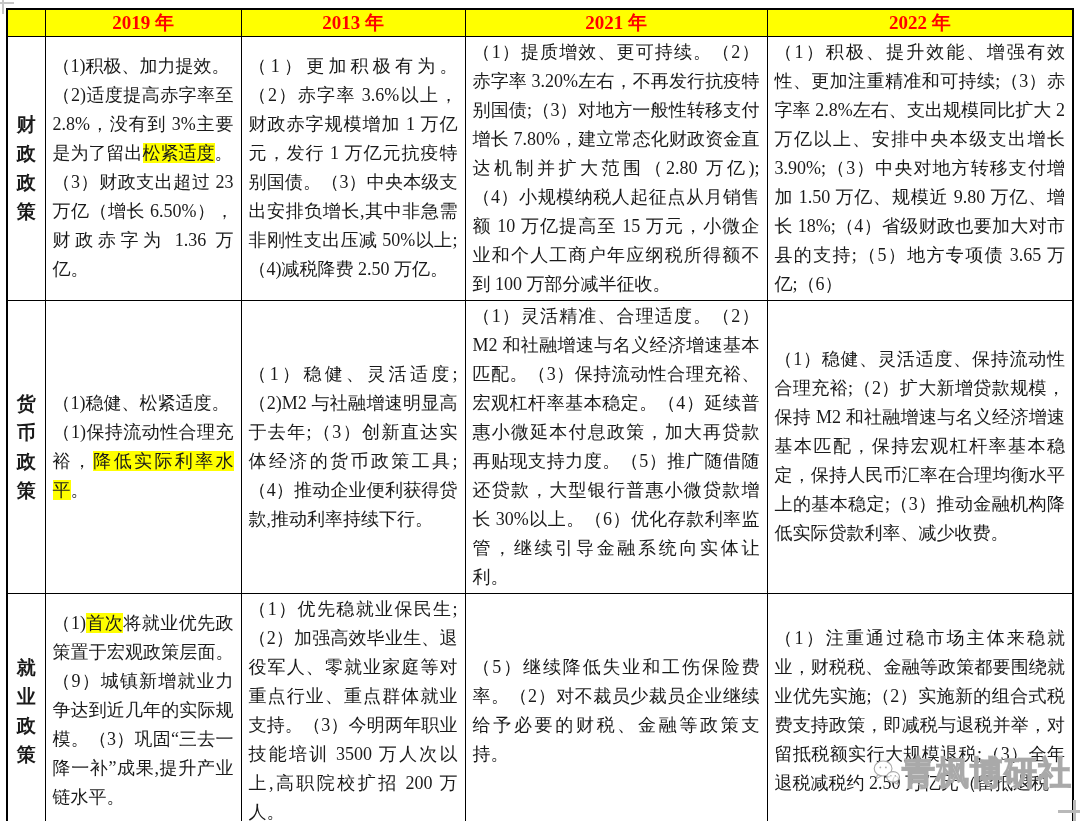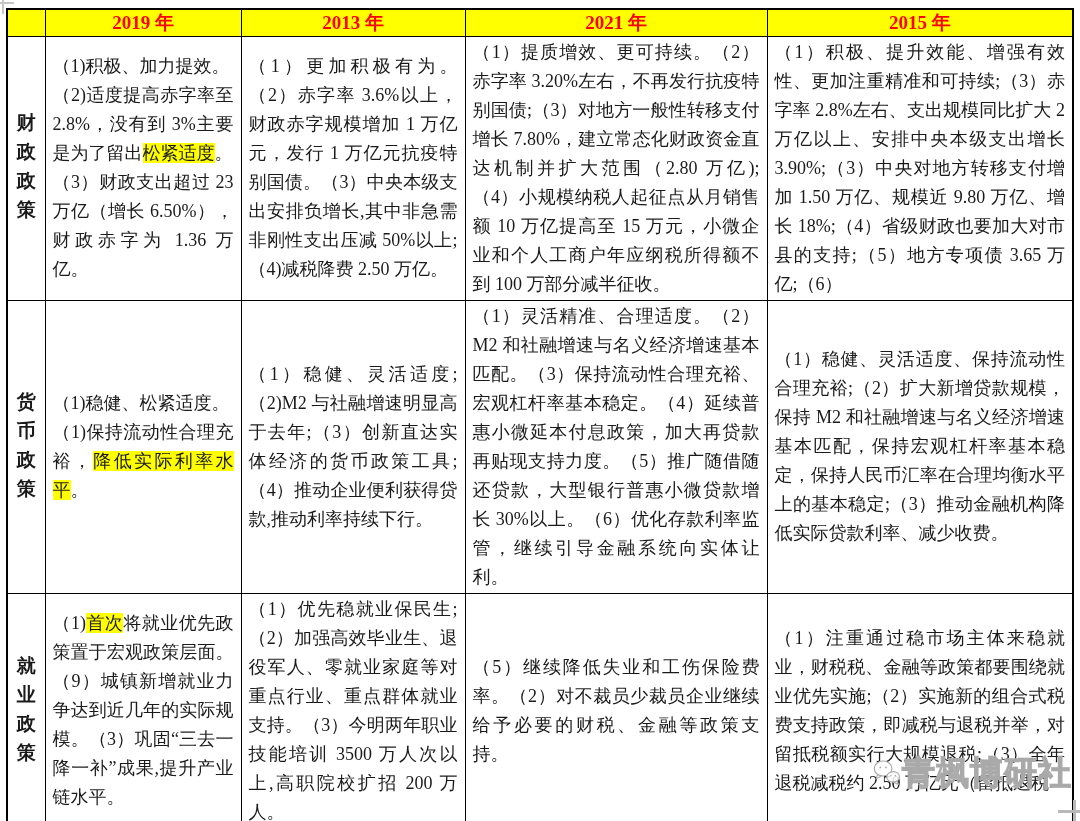--- a/index.html
+++ b/index.html
@@ -24,21 +24,21 @@
   th,td{border:1.5px solid #000;vertical-align:middle;padding:0;}
   th.year{
     background:var(--header-bg,#FFFF00);color:var(--header-fg,#FF0000);
     font-weight:bold;font-size:19px;text-align:center;line-height:25px;
   }
   th.corner{background:var(--header-bg,#FFFF00);}
   td.body{padding:1px 7px;font-size:18px;line-height:29px;}
   td.body p{margin:0;text-align:justify;}
   td.body p:last-child{margin-bottom:0;}
   span.hl{background:var(--hl,#FFFF00);}
-  td.labelcell{text-align:center;font-family:Liberation Mono, monospace;}
+  td.labelcell{text-align:center;}
   .vlabel{
     width:20px;margin:0 auto;word-break:break-all;
     font-weight:bold;font-size:19px;line-height:29px;text-align:center;
   }
   
   #watermark{
     position:absolute;left:872px;top:742px;width:200px;height:62px;
     display:flex;align-items:center;z-index:5;pointer-events:none;
   }
   #watermark .wm-text{
@@ -67,21 +67,21 @@
         <col class="c-2020">
         <col class="c-2021">
         <col class="c-2022">
     </colgroup>
     <thead>
       <tr class="hdr">
         <th class="corner"></th>
         <th class="year">2019 年</th>
         <th class="year">2013 年</th>
         <th class="year">2021 年</th>
-        <th class="year">2015 年</th>
+        <th class="year">2022 年</th>
       </tr>
     </thead>
     <tbody>
       <tr class="r0">
         <td class="labelcell">
           <div class="vlabel">财政政策</div>
         </td>
         <td class="body">
             <p><span>（1)积极、加力提效。</span></p>
             <p><span>（2)适度提高赤字率至 2.8%，没有到 3%主要是为了留出</span><span class="hl">松紧适度</span><span>。</span></p>

